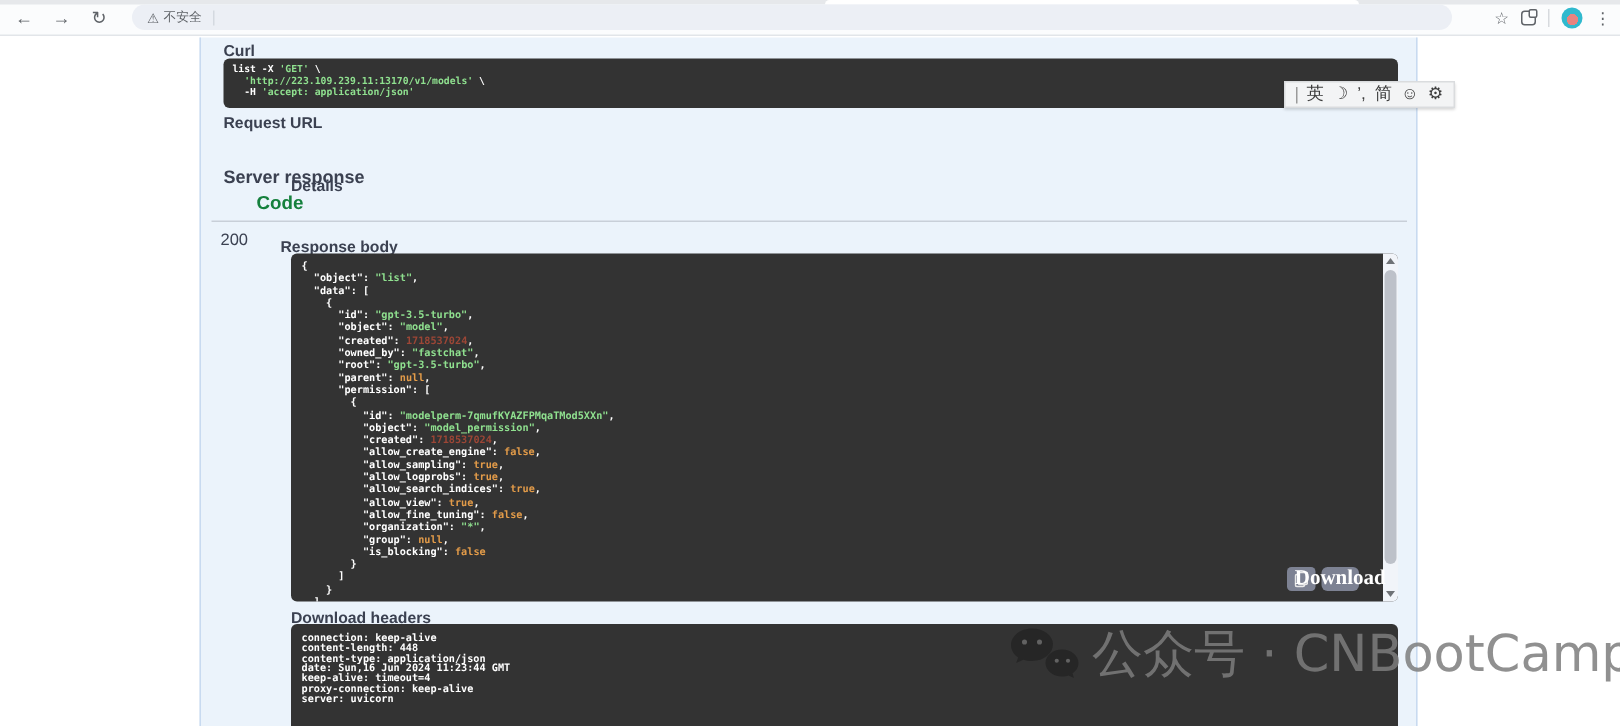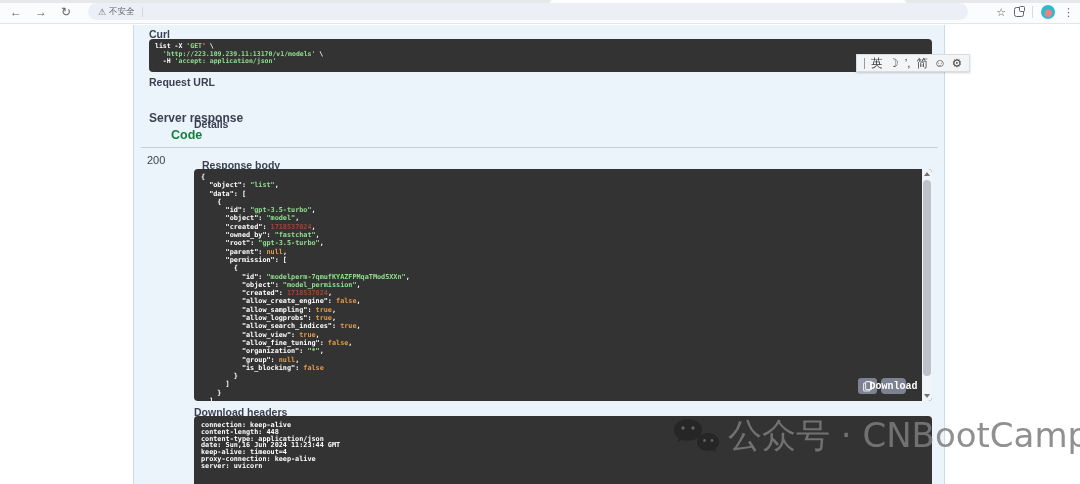--- a/index.html
+++ b/index.html
@@ -47,21 +47,21 @@
   .body-wrap { position:absolute; left:60px; top:144px; width:738px; height:232px; }
   
   .sb-track { position:absolute; right:0; top:0; width:10px; height:232px; background:#f1f4f9; border-radius:0 4px 4px 0; }
   .sb-btn { position:absolute; left:0; width:10px; height:10px; display:flex; align-items:center; justify-content:center; cursor:pointer; }
   .sb-up { top:0; } .sb-down { bottom:0; }
   .tri-up { width:0; height:0; border-left:3px solid transparent; border-right:3px solid transparent; border-bottom:4px solid #6f7276; }
   .tri-down { width:0; height:0; border-left:3px solid transparent; border-right:3px solid transparent; border-top:4px solid #6f7276; }
   .sb-thumb { position:absolute; left:1px; top:11px; width:8px; height:196px; background:#bdc1c9; border-radius:4px; cursor:grab; }
 
   .copy-btn { position:absolute; left:664px; top:209px; width:19px; height:16px; background:#7d8293; border-radius:3px; display:flex; align-items:center; justify-content:center; cursor:pointer; }
-  .dl-btn { position:absolute; left:687px; top:209px; width:25px; height:16px; background:#7d8293; border-radius:4px; color:#ffffff; font-size:10px; font-weight:bold; display:flex; align-items:center; justify-content:center; cursor:pointer; font-family:Liberation Mono, monospace; }
+  .dl-btn { position:absolute; left:687px; top:209px; width:25px; height:16px; background:#7d8293; border-radius:4px; color:#ffffff; font-size:14px; font-weight:bold; display:flex; align-items:center; justify-content:center; cursor:pointer; font-family:Liberation Serif, serif; }
 
   
   .ime { position:absolute; left:856px; top:54px; height:18px; background:#f3f4f5; border:1px solid #dadcde; box-shadow:0 1px 2px rgba(0,0,0,.18); display:flex; align-items:center; gap:6px; padding:0 7px; z-index:30; }
   .ime .handle { width:1px; height:11px; background:#9a9a9a; }
   .ime span { font-size:11.5px; color:#3c3c3c; line-height:16px; cursor:pointer; }
 
   
   .watermark { position:absolute; left:672px; top:413px; display:flex; align-items:center; z-index:40; pointer-events:none; }
   .wm-text { font-family:"DejaVu Sans", sans-serif; font-size:34px; color:rgba(125,125,125,0.85); white-space:nowrap; margin-left:8px; }
 </style>
@@ -100,21 +100,21 @@
 
     <div class="lbl" style="left:15px; top:51px;">Request URL</div>
 
     <div class="h-server" style="left:15px; top:86px;">Server response</div>
 
     <div class="th-code" style="left:13px; top:103px;">Code</div>
     <div class="th-details" style="left:60px; top:93px;">Details</div>
     <div class="hairline" style="top:122px;"></div>
 
     <div class="code-val" style="left:13px; top:129px;">200</div>
-    <div class="lbl" style="left:68px; top:134px;">Response body</div>
+    <div class="lbl" style="left:53px; top:134px;">Response body</div>
 
     <div class="body-wrap">
       <pre class="codeblk body-pre"><div><span class="t-p">{</span></div><div><span class="t-p">  </span><span class="t-k">"object"</span><span class="t-p">: </span><span class="t-s">"list"</span><span class="t-p">,</span></div><div><span class="t-p">  </span><span class="t-k">"data"</span><span class="t-p">: [</span></div><div><span class="t-p">    {</span></div><div><span class="t-p">      </span><span class="t-k">"id"</span><span class="t-p">: </span><span class="t-s">"gpt-3.5-turbo"</span><span class="t-p">,</span></div><div><span class="t-p">      </span><span class="t-k">"object"</span><span class="t-p">: </span><span class="t-s">"model"</span><span class="t-p">,</span></div><div><span class="t-p">      </span><span class="t-k">"created"</span><span class="t-p">: </span><span class="t-n">1718537024</span><span class="t-p">,</span></div><div><span class="t-p">      </span><span class="t-k">"owned_by"</span><span class="t-p">: </span><span class="t-s">"fastchat"</span><span class="t-p">,</span></div><div><span class="t-p">      </span><span class="t-k">"root"</span><span class="t-p">: </span><span class="t-s">"gpt-3.5-turbo"</span><span class="t-p">,</span></div><div><span class="t-p">      </span><span class="t-k">"parent"</span><span class="t-p">: </span><span class="t-b">null</span><span class="t-p">,</span></div><div><span class="t-p">      </span><span class="t-k">"permission"</span><span class="t-p">: [</span></div><div><span class="t-p">        {</span></div><div><span class="t-p">          </span><span class="t-k">"id"</span><span class="t-p">: </span><span class="t-s">"modelperm-7qmufKYAZFPMqaTMod5XXn"</span><span class="t-p">,</span></div><div><span class="t-p">          </span><span class="t-k">"object"</span><span class="t-p">: </span><span class="t-s">"model_permission"</span><span class="t-p">,</span></div><div><span class="t-p">          </span><span class="t-k">"created"</span><span class="t-p">: </span><span class="t-n">1718537024</span><span class="t-p">,</span></div><div><span class="t-p">          </span><span class="t-k">"allow_create_engine"</span><span class="t-p">: </span><span class="t-b">false</span><span class="t-p">,</span></div><div><span class="t-p">          </span><span class="t-k">"allow_sampling"</span><span class="t-p">: </span><span class="t-b">true</span><span class="t-p">,</span></div><div><span class="t-p">          </span><span class="t-k">"allow_logprobs"</span><span class="t-p">: </span><span class="t-b">true</span><span class="t-p">,</span></div><div><span class="t-p">          </span><span class="t-k">"allow_search_indices"</span><span class="t-p">: </span><span class="t-b">true</span><span class="t-p">,</span></div><div><span class="t-p">          </span><span class="t-k">"allow_view"</span><span class="t-p">: </span><span class="t-b">true</span><span class="t-p">,</span></div><div><span class="t-p">          </span><span class="t-k">"allow_fine_tuning"</span><span class="t-p">: </span><span class="t-b">false</span><span class="t-p">,</span></div><div><span class="t-p">          </span><span class="t-k">"organization"</span><span class="t-p">: </span><span class="t-s">"*"</span><span class="t-p">,</span></div><div><span class="t-p">          </span><span class="t-k">"group"</span><span class="t-p">: </span><span class="t-b">null</span><span class="t-p">,</span></div><div><span class="t-p">          </span><span class="t-k">"is_blocking"</span><span class="t-p">: </span><span class="t-b">false</span></div><div><span class="t-p">        }</span></div><div><span class="t-p">      ]</span></div><div><span class="t-p">    }</span></div><div><span class="t-p">  ]</span></div></pre>
       <div class="sb-track">
         <div class="sb-btn sb-up">
             <div class="tri-up"></div>
           </div>
         <div class="sb-thumb"></div>
         <div class="sb-btn sb-down">
             <div class="tri-down"></div>

